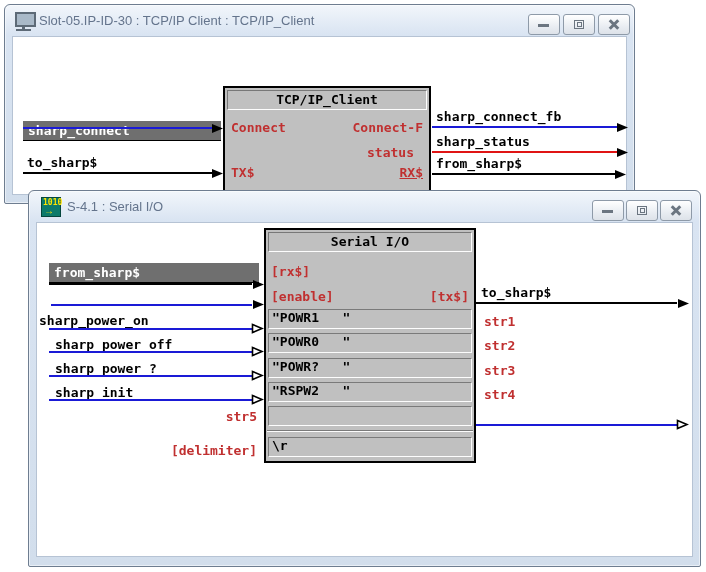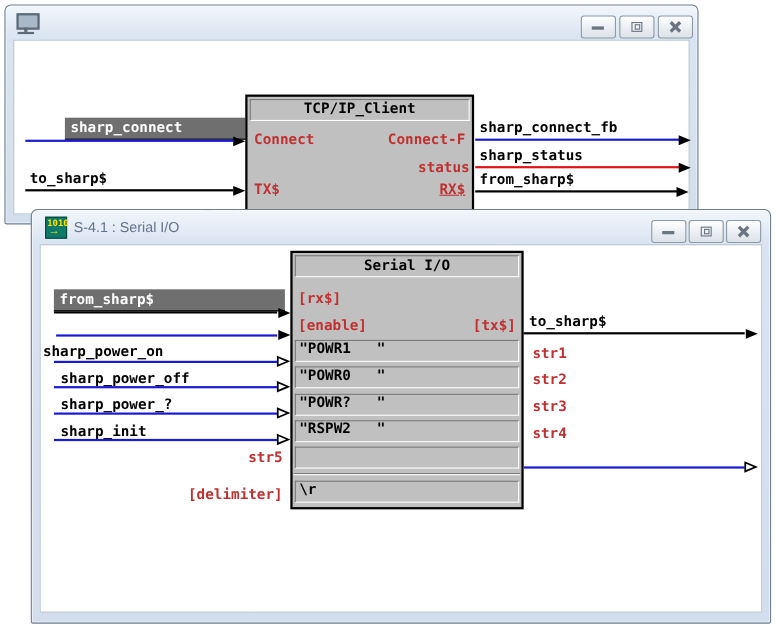--- a/index.html
+++ b/index.html
@@ -50,52 +50,53 @@
 </style>
 </head>
 <body>
 
 <div class="win" style="left:4px;top:4px;width:629px;height:198px;z-index:1;">
   <div class="titlebar">
     <span class="icon-monitor">
       <span class="stand"></span>
       <span class="base"></span>
     </span>
+    <span class="title-text" style="left:34px;">Slot-05.IP-ID-30 : TCP/IP Client : TCP/IP_Client</span>
     <span class="tbtn" style="left:523px;">
         <span class="dash"></span>
       </span>
     <span class="tbtn" style="left:558px;">
         <span class="sq"></span>
       </span>
     <span class="tbtn" style="left:593px;">
         <span class="x1"></span>
         <span class="x2"></span>
       </span>
   </div>
   <div class="content" style="bottom:8px;">
 
-    <div class="hl-box mono" style="left:10px;top:70px;width:193px;height:19px;margin-left:36px;">sharp_connect</div>
+    <div class="hl-box mono" style="left:10px;top:84px;width:193px;height:19px;">sharp_connect</div>
     <div class="line blue" style="left:10px;top:90px;width:189px;"></div>
     <svg class="arr solid" style="left:198px;top:85px;" width="13" height="13" viewBox="0 0 13 13">
         <path d="M1,2 L12,6.5 L1,11 Z"></path>
       </svg>
 
     <div class="sig-label mono" style="left:14px;top:118px;">to_sharp$</div>
     <div class="line black" style="left:10px;top:135px;width:189px;"></div>
     <svg class="arr solid" style="left:198px;top:130px;" width="13" height="13" viewBox="0 0 13 13">
         <path d="M1,2 L12,6.5 L1,11 Z"></path>
       </svg>
 
     <div class="plabel mono" style="left:104px;top:152px;width:100px;">Port</div>
 
     <div class="block" style="left:210px;top:38px;width:204px;height:136px;margin-top:11px;">
       <div class="bheader mono">TCP/IP_Client</div>
       <div class="pin mono" style="left:6px;top:32px;">Connect</div>
       <div class="pin r mono" style="right:6px;top:32px;text-align:center;">Connect-F</div>
-      <div class="pin r mono" style="right:2px;top:57px;text-align:center;">status</div>
+      <div class="pin r mono" style="right:15px;top:57px;text-align:center;">status</div>
       <div class="pin mono" style="left:6px;top:77px;">TX$</div>
       <div class="pin r mono" style="right:6px;top:77px;text-decoration:underline;">RX$</div>
       <div class="groove" style="top:105px;"></div>
       <div class="vbox mono" style="top:111px;width:195px;">10002d</div>
     </div>
 
     <div class="sig-label mono" style="left:423px;top:72px;">sharp_connect_fb</div>
     <div class="line blue" style="left:419px;top:89px;width:188px;"></div>
     <svg class="arr solid" style="left:603px;top:84px;" width="13" height="13" viewBox="0 0 13 13">
         <path d="M1,2 L12,6.5 L1,11 Z"></path>

